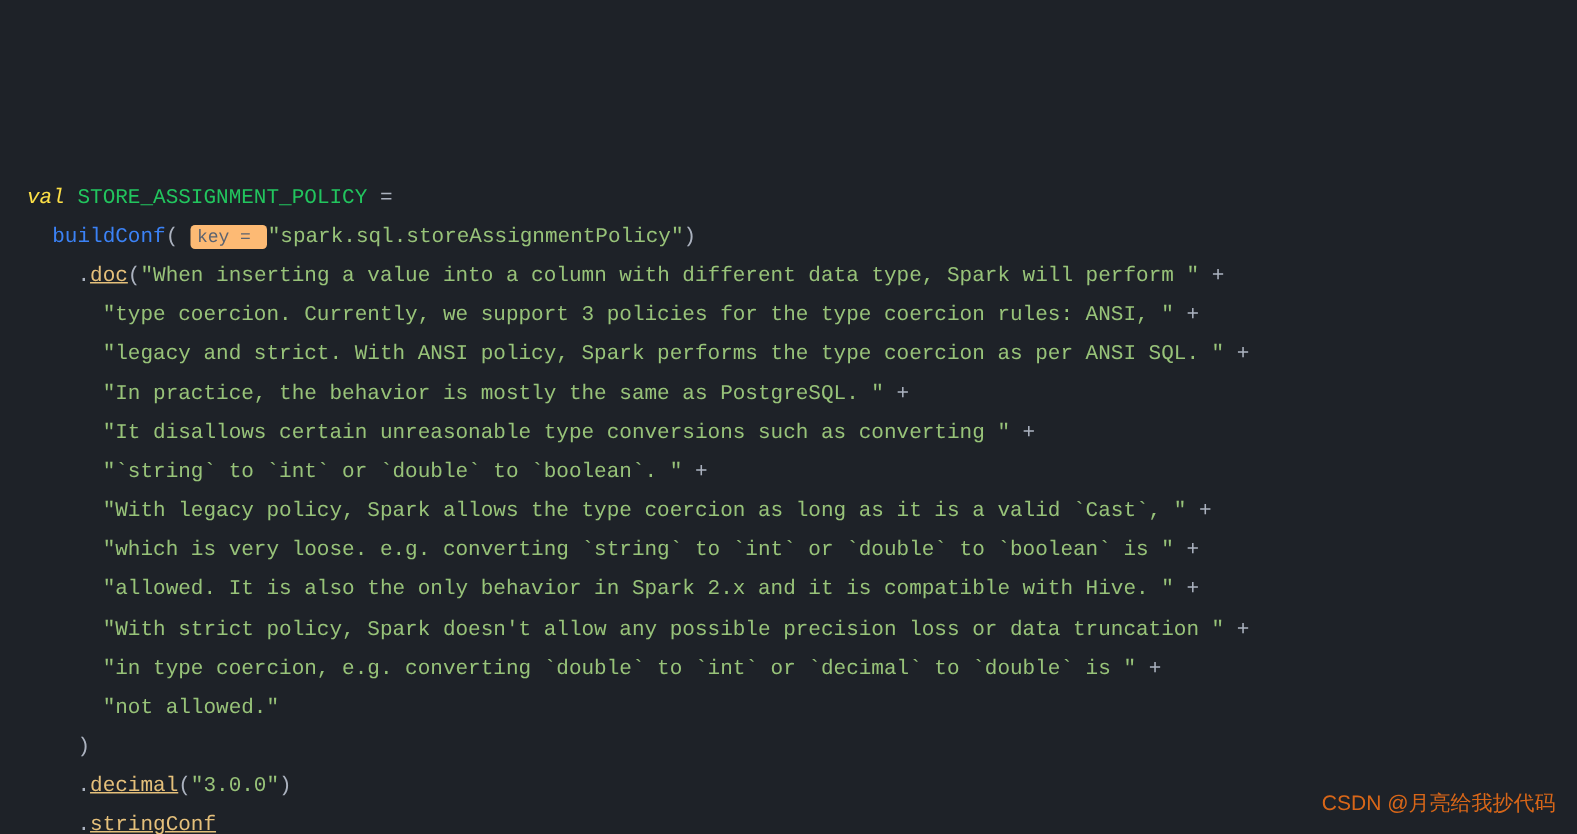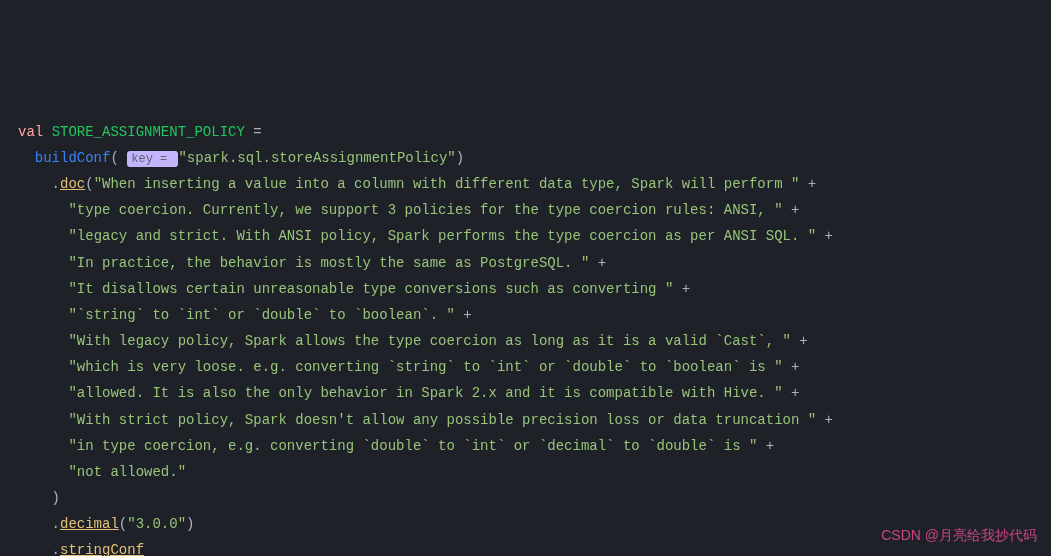--- a/index.html
+++ b/index.html
@@ -13,34 +13,34 @@
       font-family: 'Consolas', 'Monaco', 'Courier New', monospace;
       font-size: 14px;
       line-height: 1.87;
       padding: 14px 18px;
       white-space: pre;
       position: relative;
       width: 1051px;
       height: 556px;
       overflow: hidden;
     }
-    .kw-val { color: #fca5a5; }
+    .kw-val { color: #fde047; font-style: italic; }
     .const-name { color: #22c55e; }
     .func-name { color: #3b82f6; }
     .method { color: #e5c07b; text-decoration: underline; }
     .string { color: #98c379; }
     .paren { color: #abb2bf; }
     .op { color: #abb2bf; }
     .dot { color: #abb2bf; }
-    .hint { color: #5c6370; background: #c4b5fd; padding: 1px 4px; border-radius: 3px; font-size: 12px; }
+    .hint { color: #5c6370; background: #fdba74; padding: 1px 4px; border-radius: 3px; font-size: 12px; }
     .watermark {
       position: absolute;
       bottom: 8px;
       right: 14px;
-      color: #ec4899;
+      color: #f97316;
       font-family: Arial, sans-serif;
       font-size: 14px;
       opacity: 0.85;
     }
   </style>
 </head>
 <body>
 
 
 

